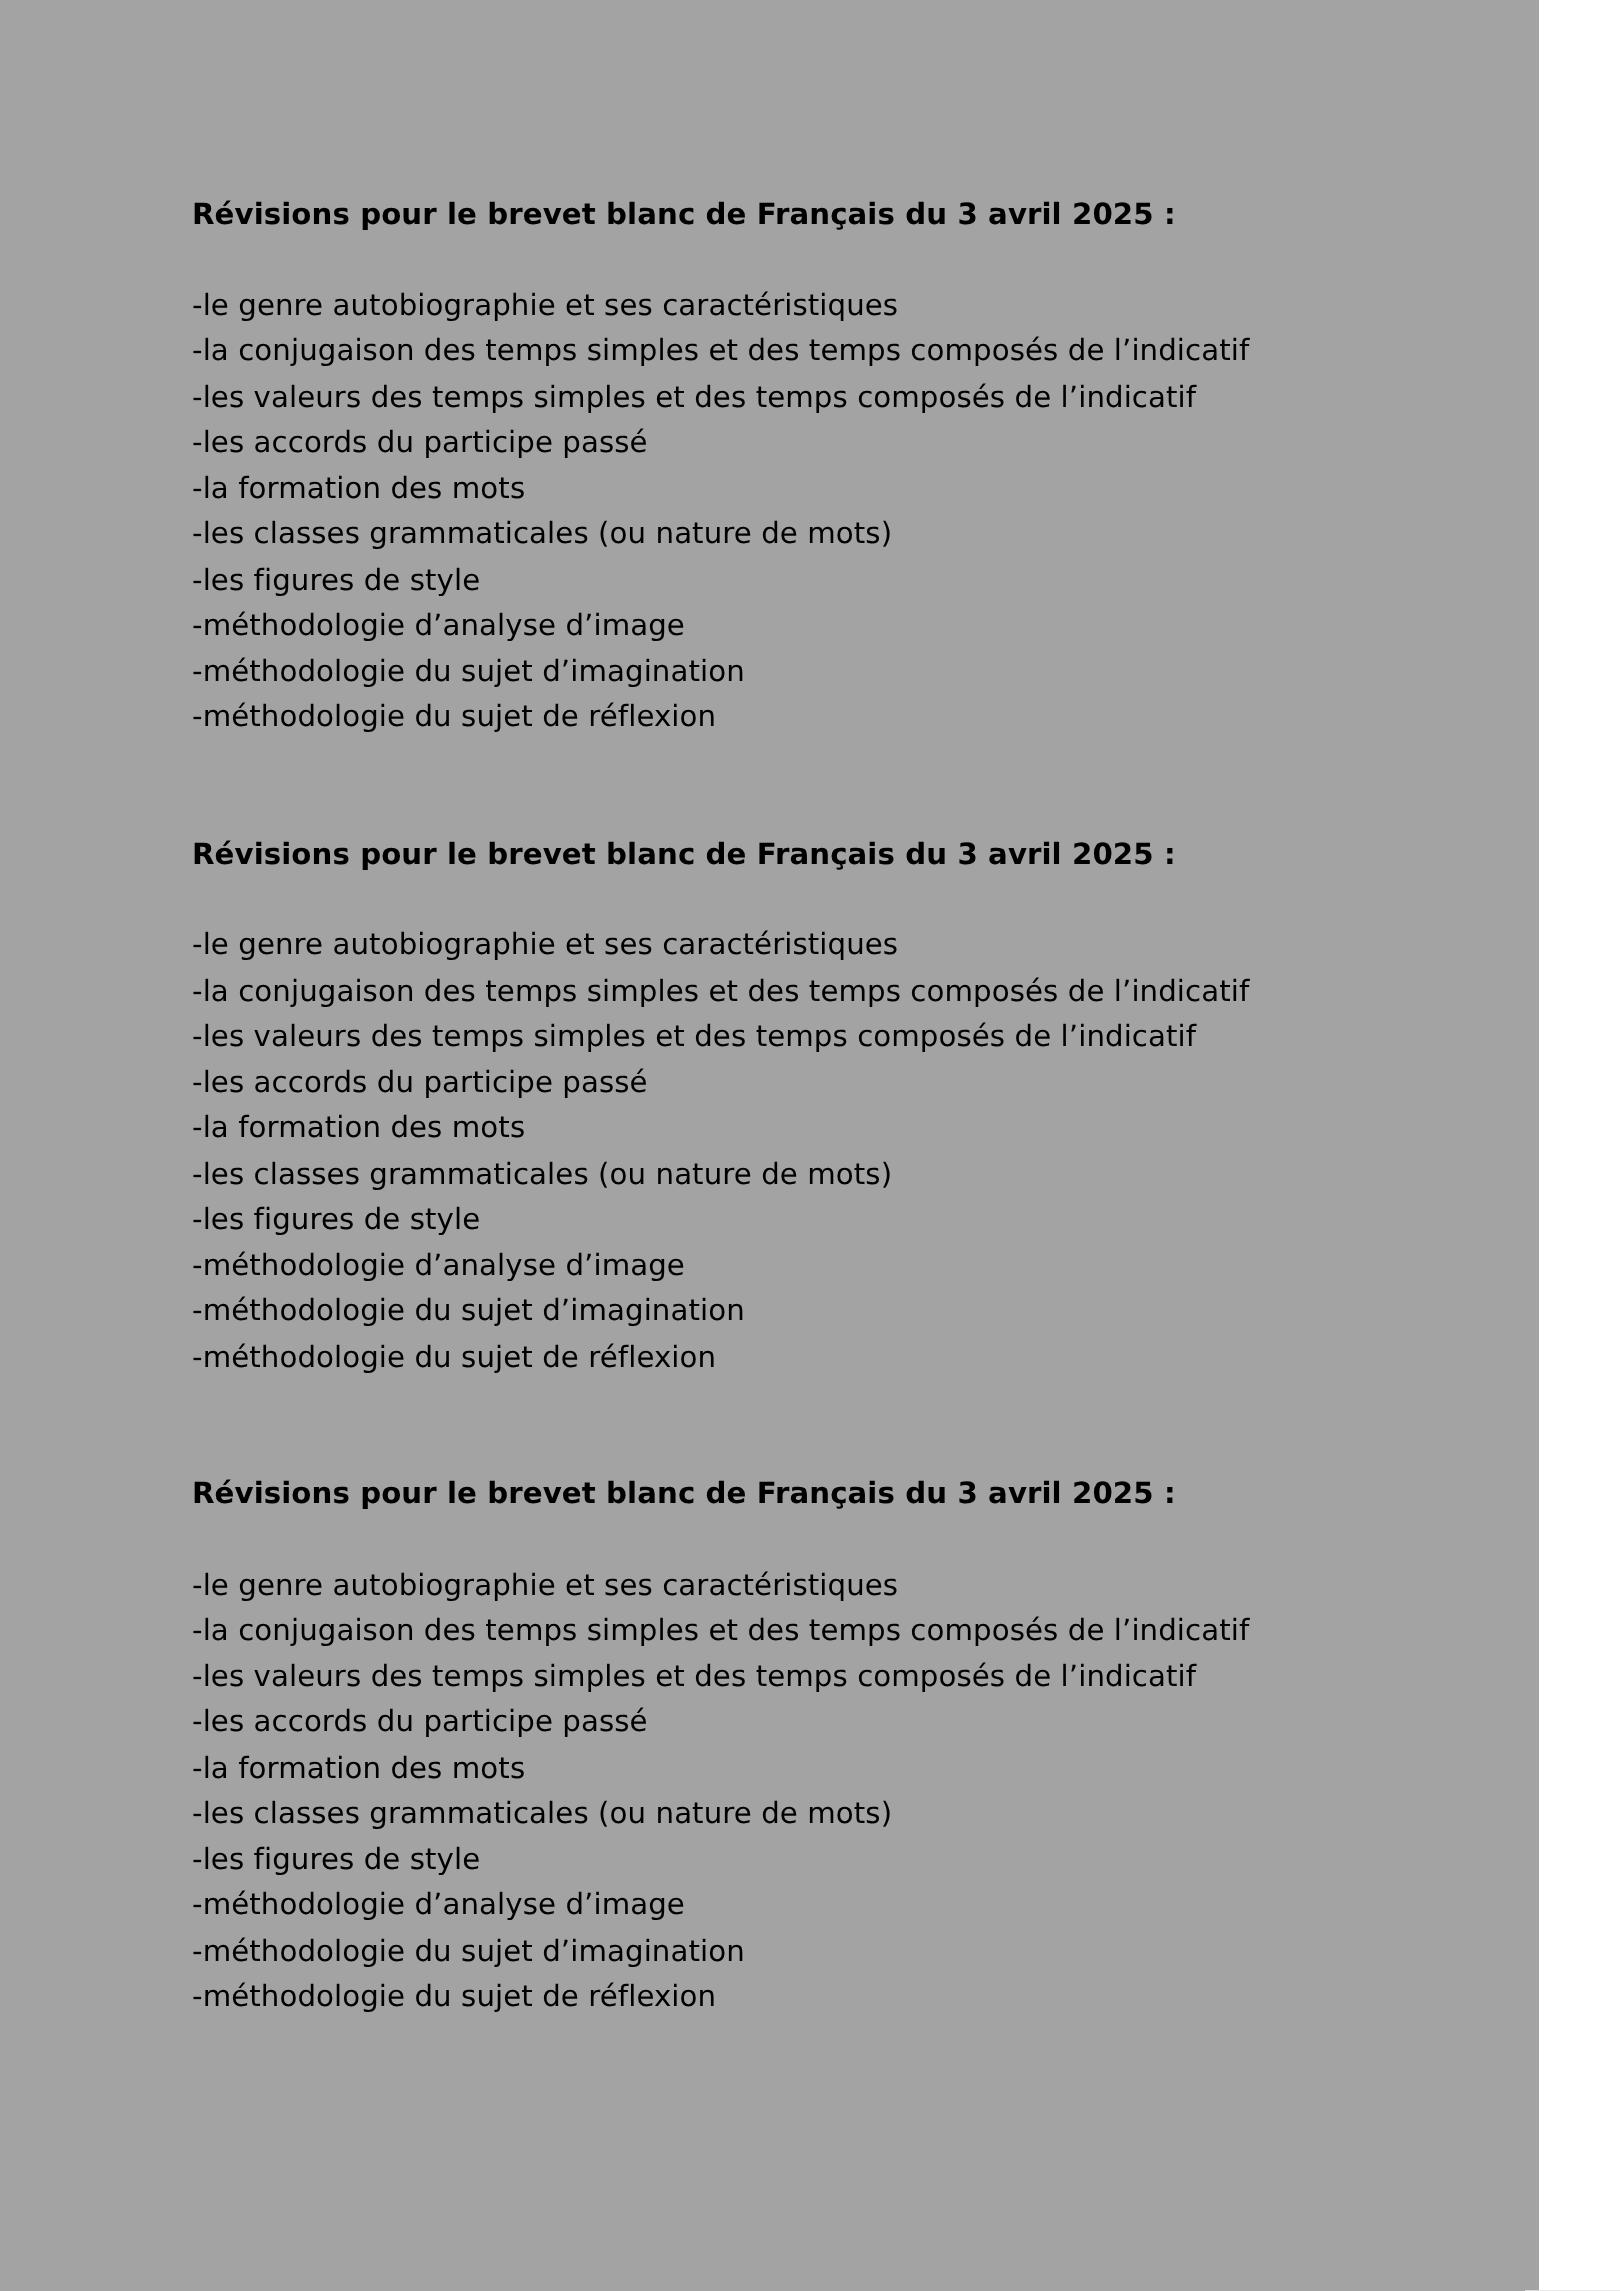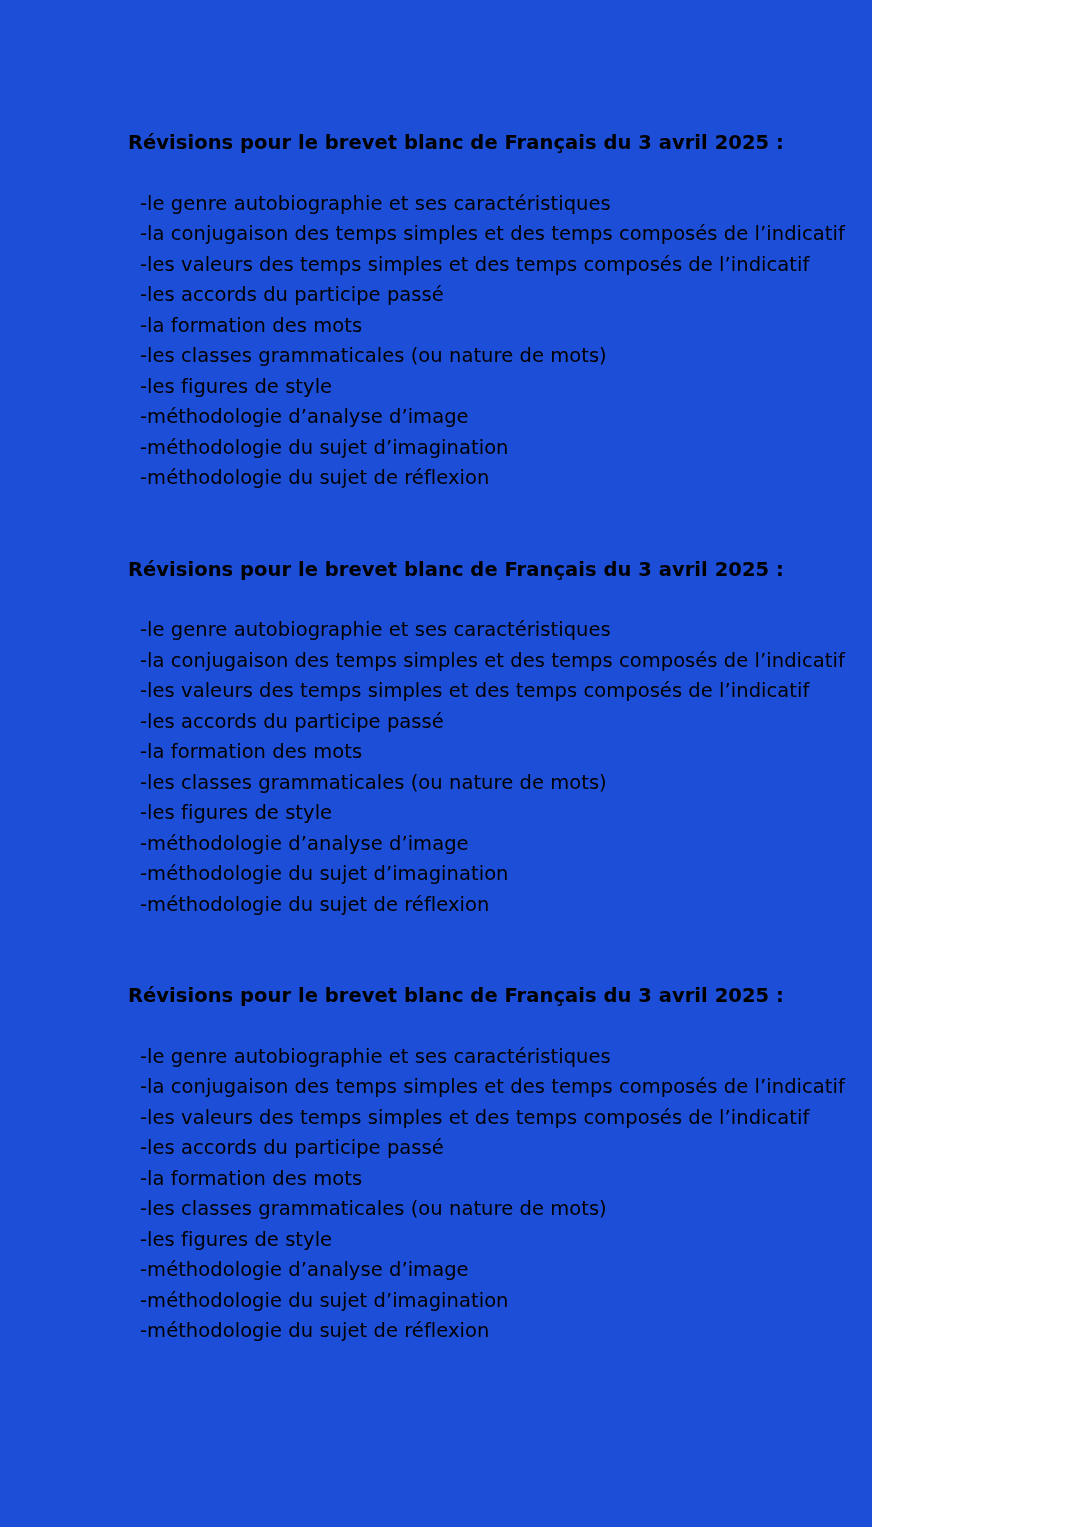--- a/index.html
+++ b/index.html
@@ -13,23 +13,23 @@
     height: 1527px;
     position: relative;
     overflow: hidden;
     font-family: "DejaVu Sans", "Liberation Sans", sans-serif;
     color: #000000;
     -webkit-font-smoothing: antialiased;
   }
 
   .page {
     box-sizing: border-box;
-    width: 872px;
+    width: 1026px;
     height: 1527px;
-    background: #1d4ed8;
+    background: #a3a3a3;
     padding: 128px 128px 0 128px;
   }
 
   .doc-body {
     display: block;
   }
 
   .block {
     margin: 0 0 0 0;
   }
@@ -42,21 +42,21 @@
     font-size: 19.5px;
     font-weight: bold;
     line-height: 30.5px;
     letter-spacing: 0.05px;
     white-space: pre;
     margin: 0 0 30px 0;
   }
 
   .item-list {
     list-style: none;
-    margin: 12px;
+    margin: 0;
     padding: 0;
   }
 
   .item {
     font-size: 19.5px;
     font-weight: normal;
     line-height: 30.5px;
     letter-spacing: 0.05px;
     white-space: pre;
     margin: 0;

